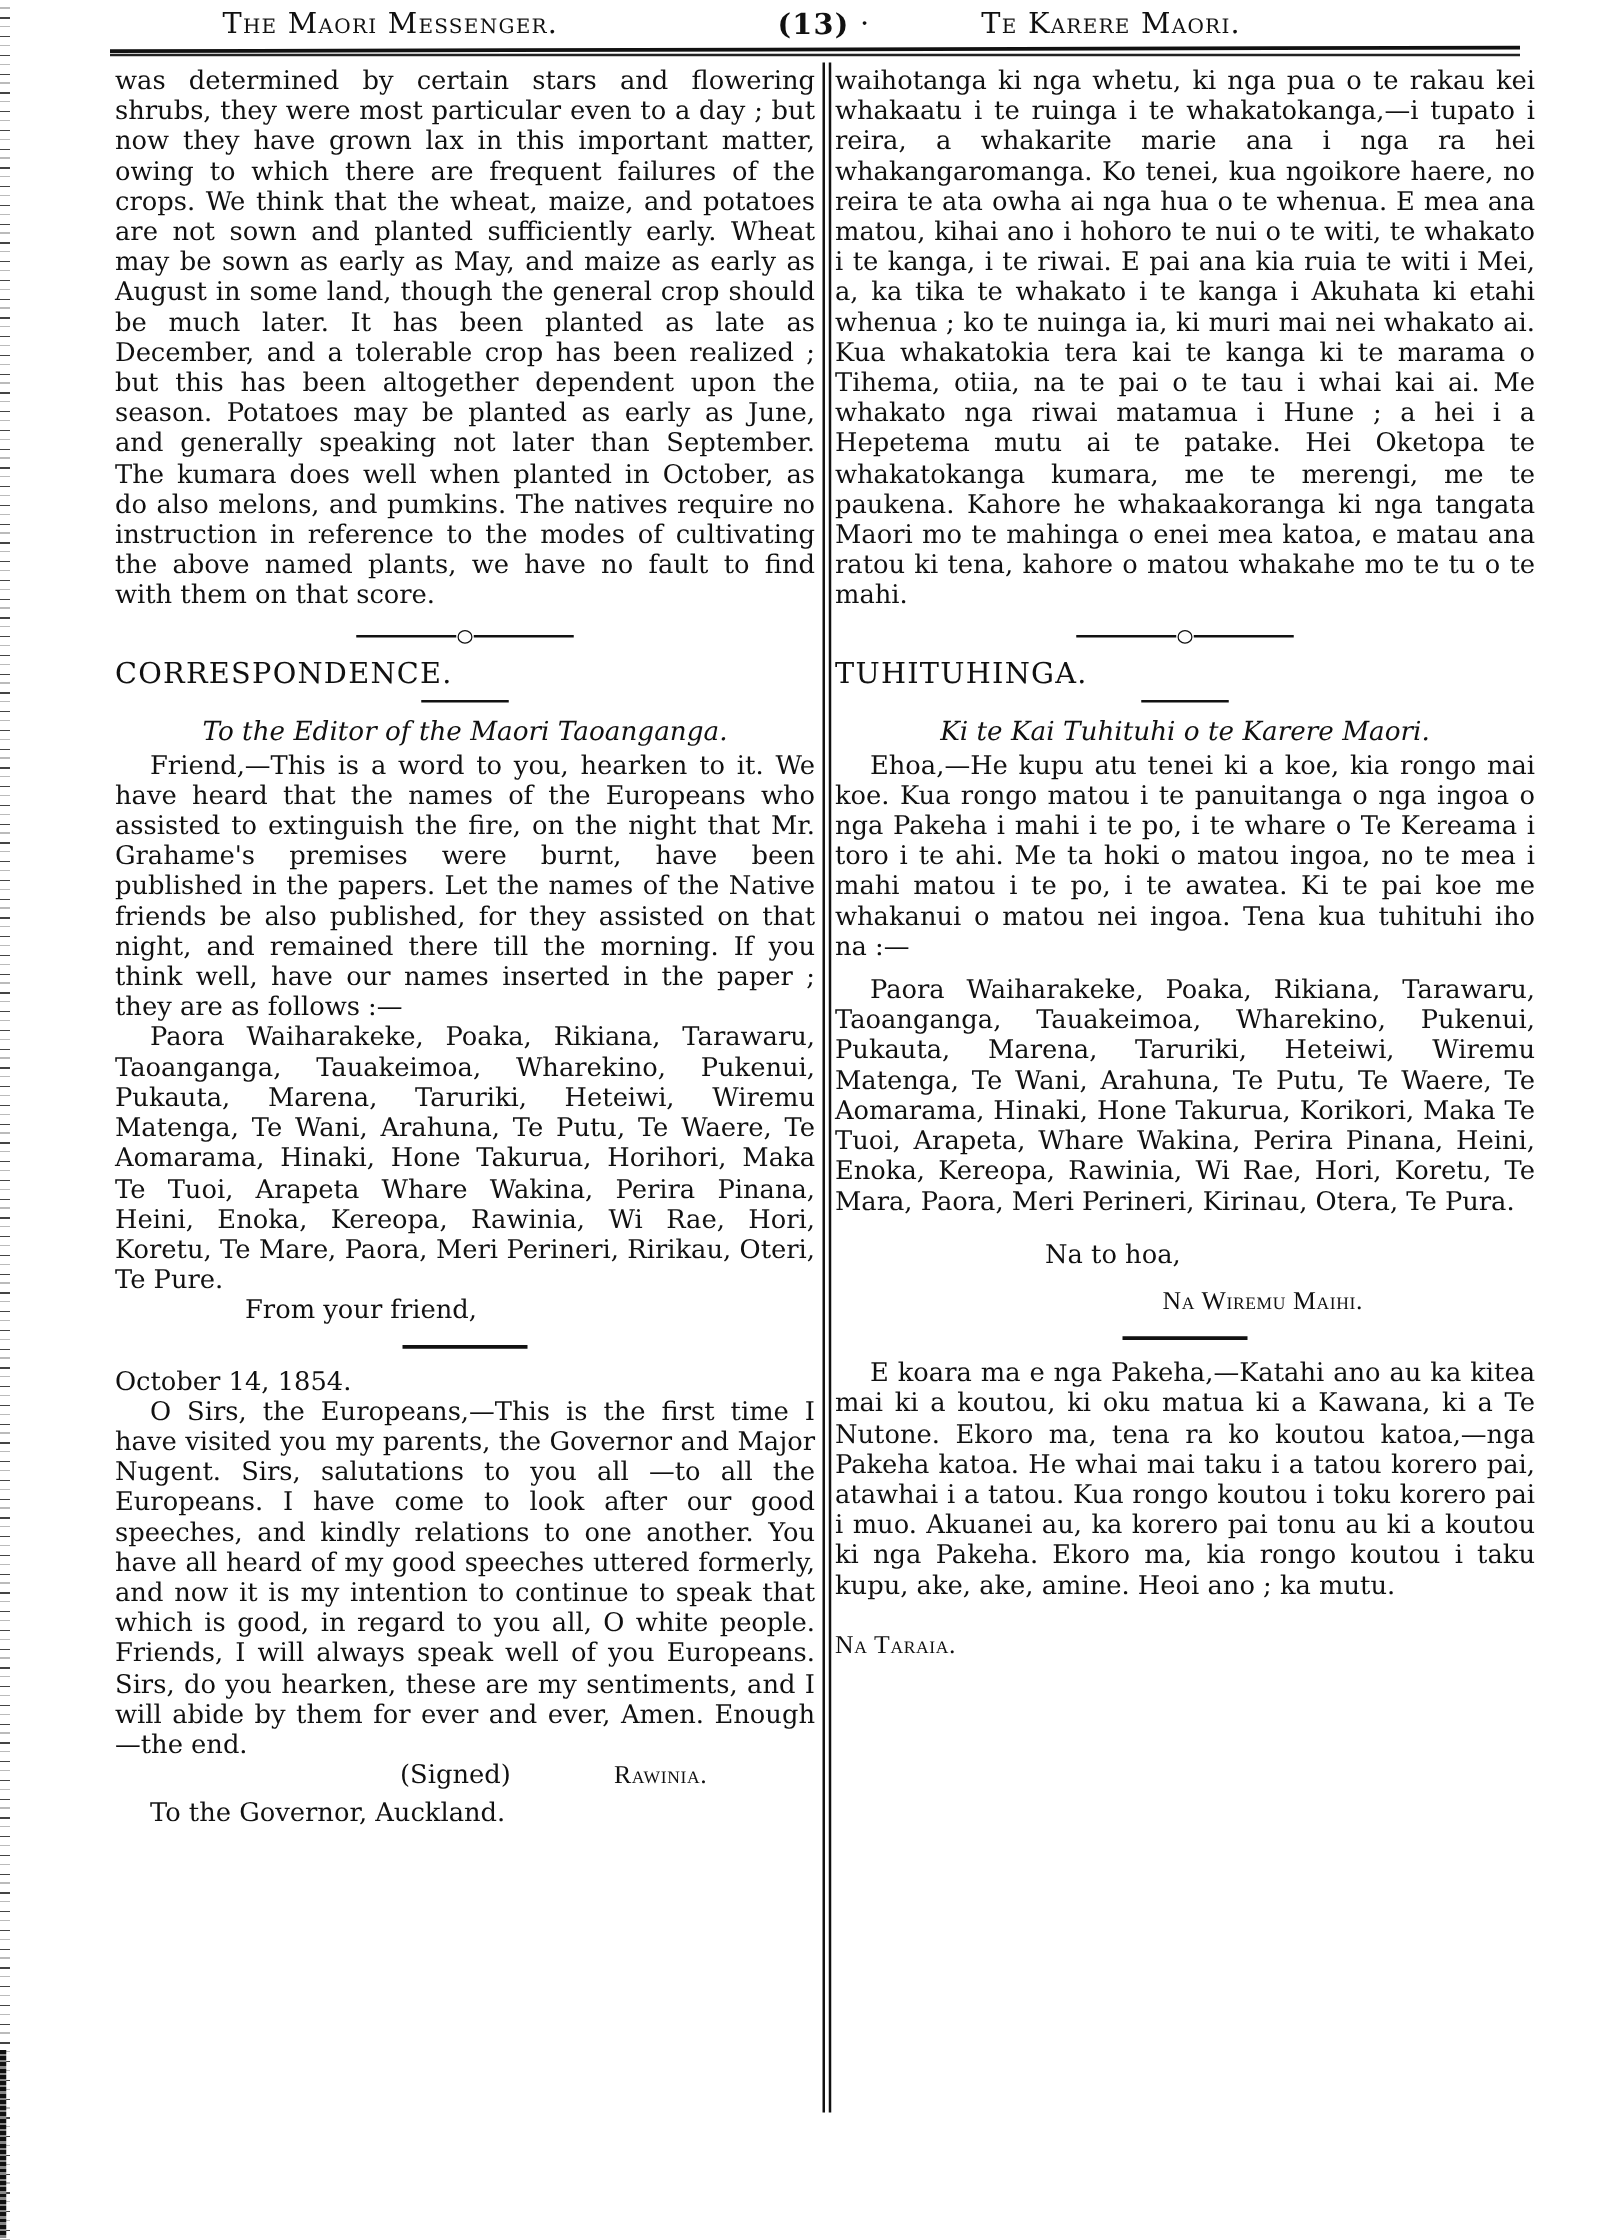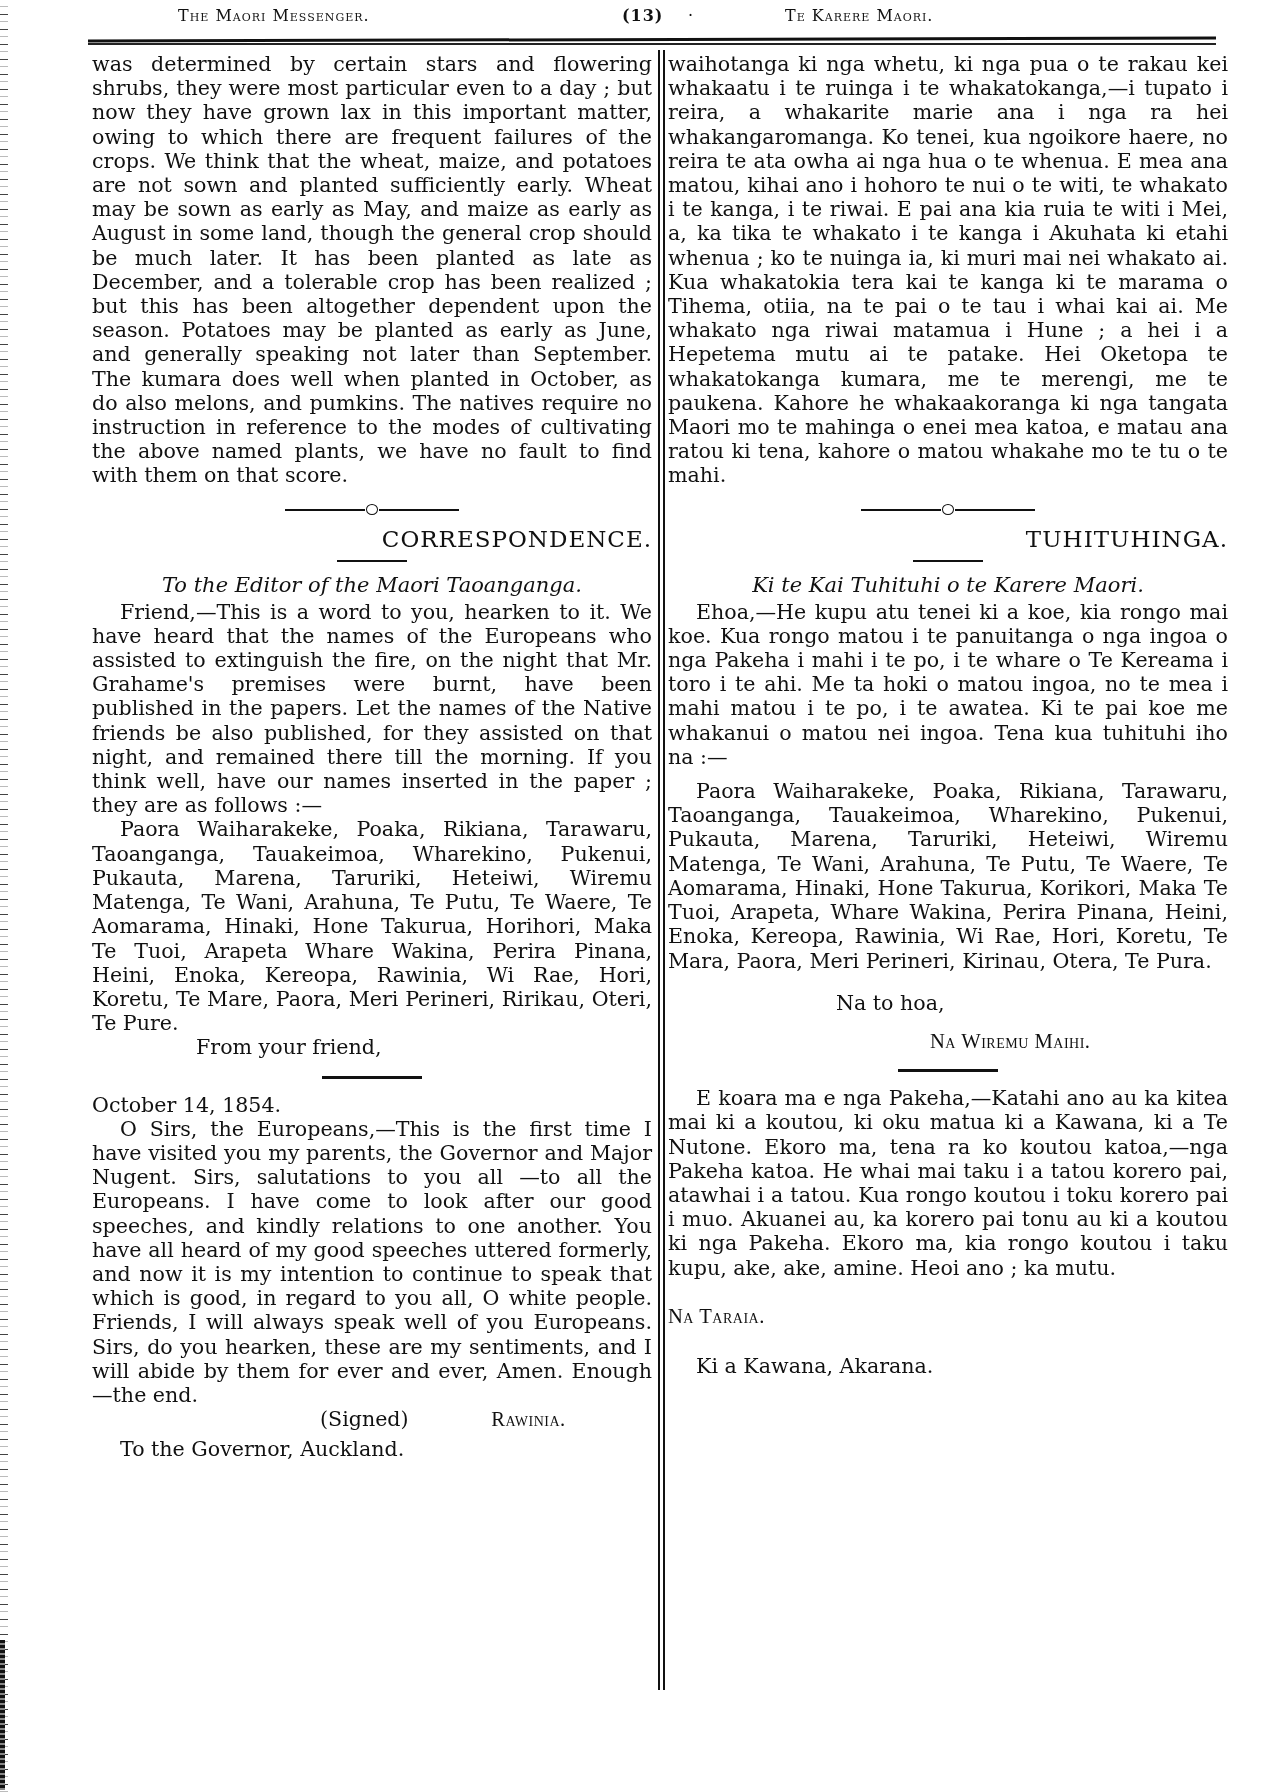--- a/index.html
+++ b/index.html
@@ -3,42 +3,42 @@
 <meta charset="utf-8">
 <style>
   html, body { margin:0; padding:0; background:#fff; }
   body { width:1280px; height:1792px; position:relative; overflow:hidden;
          font-family:"DejaVu Serif", serif; color:#111; }
   .edge { position:absolute; left:0; top:0; width:8px; height:1792px;
           background:repeating-linear-gradient(180deg,#fff 0 6px,#bbb 6px 7px,#fff 7px 14px,#444 14px 15px); }
   .edge2 { position:absolute; left:0; top:1640px; width:5px; height:150px;
            background:repeating-linear-gradient(180deg,#111 0 3px,#888 3px 5px); }
   .running-head { position:absolute; top:4px; left:0; width:1244px; height:28px;
-                  font-size:16px; letter-spacing:1px; font-variant:small-caps; }
+                  font-size:23px; letter-spacing:1px; font-variant:small-caps; }
   .running-head span { position:absolute; top:2px; }
   .rh-left { left:178px; }
   .rh-page { left:622px; font-variant:normal;font-weight:bold; }
   .rh-dot { left:688px; }
   .rh-right { left:785px; }
   .rule-top { position:absolute; left:88px; top:38px; width:1128px; height:3px;
               background:#111; transform:skewY(-0.15deg); }
   .rule-top2 { position:absolute; left:88px; top:43px; width:1128px; height:2px;
                background:#222; }
   .col-divider { position:absolute; left:658px; top:50px; width:7px; height:1640px;
                  border-left:2px solid #111; border-right:2px solid #111; box-sizing:border-box; }
   .col { position:absolute; top:52px; width:560px; font-size:20.6px; line-height:24.2px; }
   .col-left { left:92px; }
   .col-right { left:668px; }
   .col p { margin:0; text-align:justify; text-align-last:left; }
   .indent { text-indent:28px; }
   .sep { text-align:center; margin:14px 0 4px; font-size:14px; line-height:14px; }
   .sep .bar { display:inline-block; width:80px; border-top:2px solid #111; vertical-align:middle; }
   .sep .o { display:inline-block; width:10px; height:9px; border:1.5px solid #111; border-radius:50%;
             vertical-align:middle; margin:0 1px; }
-  .heading { text-align:right; font-size:23px; letter-spacing:1px; margin:8px 0 0; line-height:30px; }
+  .heading { text-align:left; font-size:23px; letter-spacing:1px; margin:8px 0 0; line-height:30px; }
   .short-rule { width:70px; margin:6px auto 10px; border-top:2px solid #111; }
   .salutation { text-align:center; font-style:italic; font-size:21px; margin:4px 0 2px; line-height:26px; }
   .sig { margin:0; }
   .sc { font-variant:small-caps; letter-spacing:0.5px;font-family:Liberation Serif, serif; }
   .right-txt { text-align:right; padding-right:20px; }
   .date-rule { width:100px; margin:16px auto 14px; border-top:3px solid #111; }
   .spacer { height:10px; }
 </style>
 </head>
 <body>
@@ -94,14 +94,13 @@
   <p class="indent">Ehoa,—He kupu atu tenei ki a koe, kia rongo mai koe. Kua rongo matou i te panuitanga o nga ingoa o nga Pakeha i mahi i te po, i te whare o Te Kereama i toro i te ahi. Me ta hoki o matou ingoa, no te mea i mahi matou i te po, i te awatea. Ki te pai koe me whakanui o matou nei ingoa. Tena kua tuhituhi iho na :—</p>
   <div class="spacer"></div>
   <p class="indent">Paora Waiharakeke, Poaka, Rikiana, Tarawaru, Taoanganga, Tauakeimoa, Wharekino, Pukenui, Pukauta, Marena, Taruriki, Heteiwi, Wiremu Matenga, Te Wani, Arahuna, Te Putu, Te Waere, Te Aomarama, Hinaki, Hone Takurua, Korikori, Maka Te Tuoi, Arapeta, Whare Wakina, Perira Pinana, Heini, Enoka, Kereopa, Rawinia, Wi Rae, Hori, Koretu, Te Mara, Paora, Meri Perineri, Kirinau, Otera, Te Pura.</p>
   <div class="spacer"></div>
   <p class="sig" style="padding-left:168px; margin-top:8px">Na to hoa,</p>
   <p class="sig sc" style="padding-left:262px; margin-top:14px">Na Wiremu Maihi.</p>
 
   <div class="date-rule"></div>
   <p class="indent">E koara ma e nga Pakeha,—Katahi ano au ka kitea mai ki a koutou, ki oku matua ki a Kawana, ki a Te Nutone. Ekoro ma, tena ra ko koutou katoa,—nga Pakeha katoa. He whai mai taku i a tatou korero pai, atawhai i a tatou. Kua rongo koutou i toku korero pai i muo. Akuanei au, ka korero pai tonu au ki a koutou ki nga Pakeha. Ekoro ma, kia rongo koutou i taku kupu, ake, ake, amine. Heoi ano ; ka mutu.</p>
   <p class="sig sc right-txt" style="padding-right:20px; margin-top:24px">Na Taraia.</p>
-  <p class="indent" style="margin-top:26px">Ki a Kawana, Akarana.</p>
 </div>
 
 </body></html>

